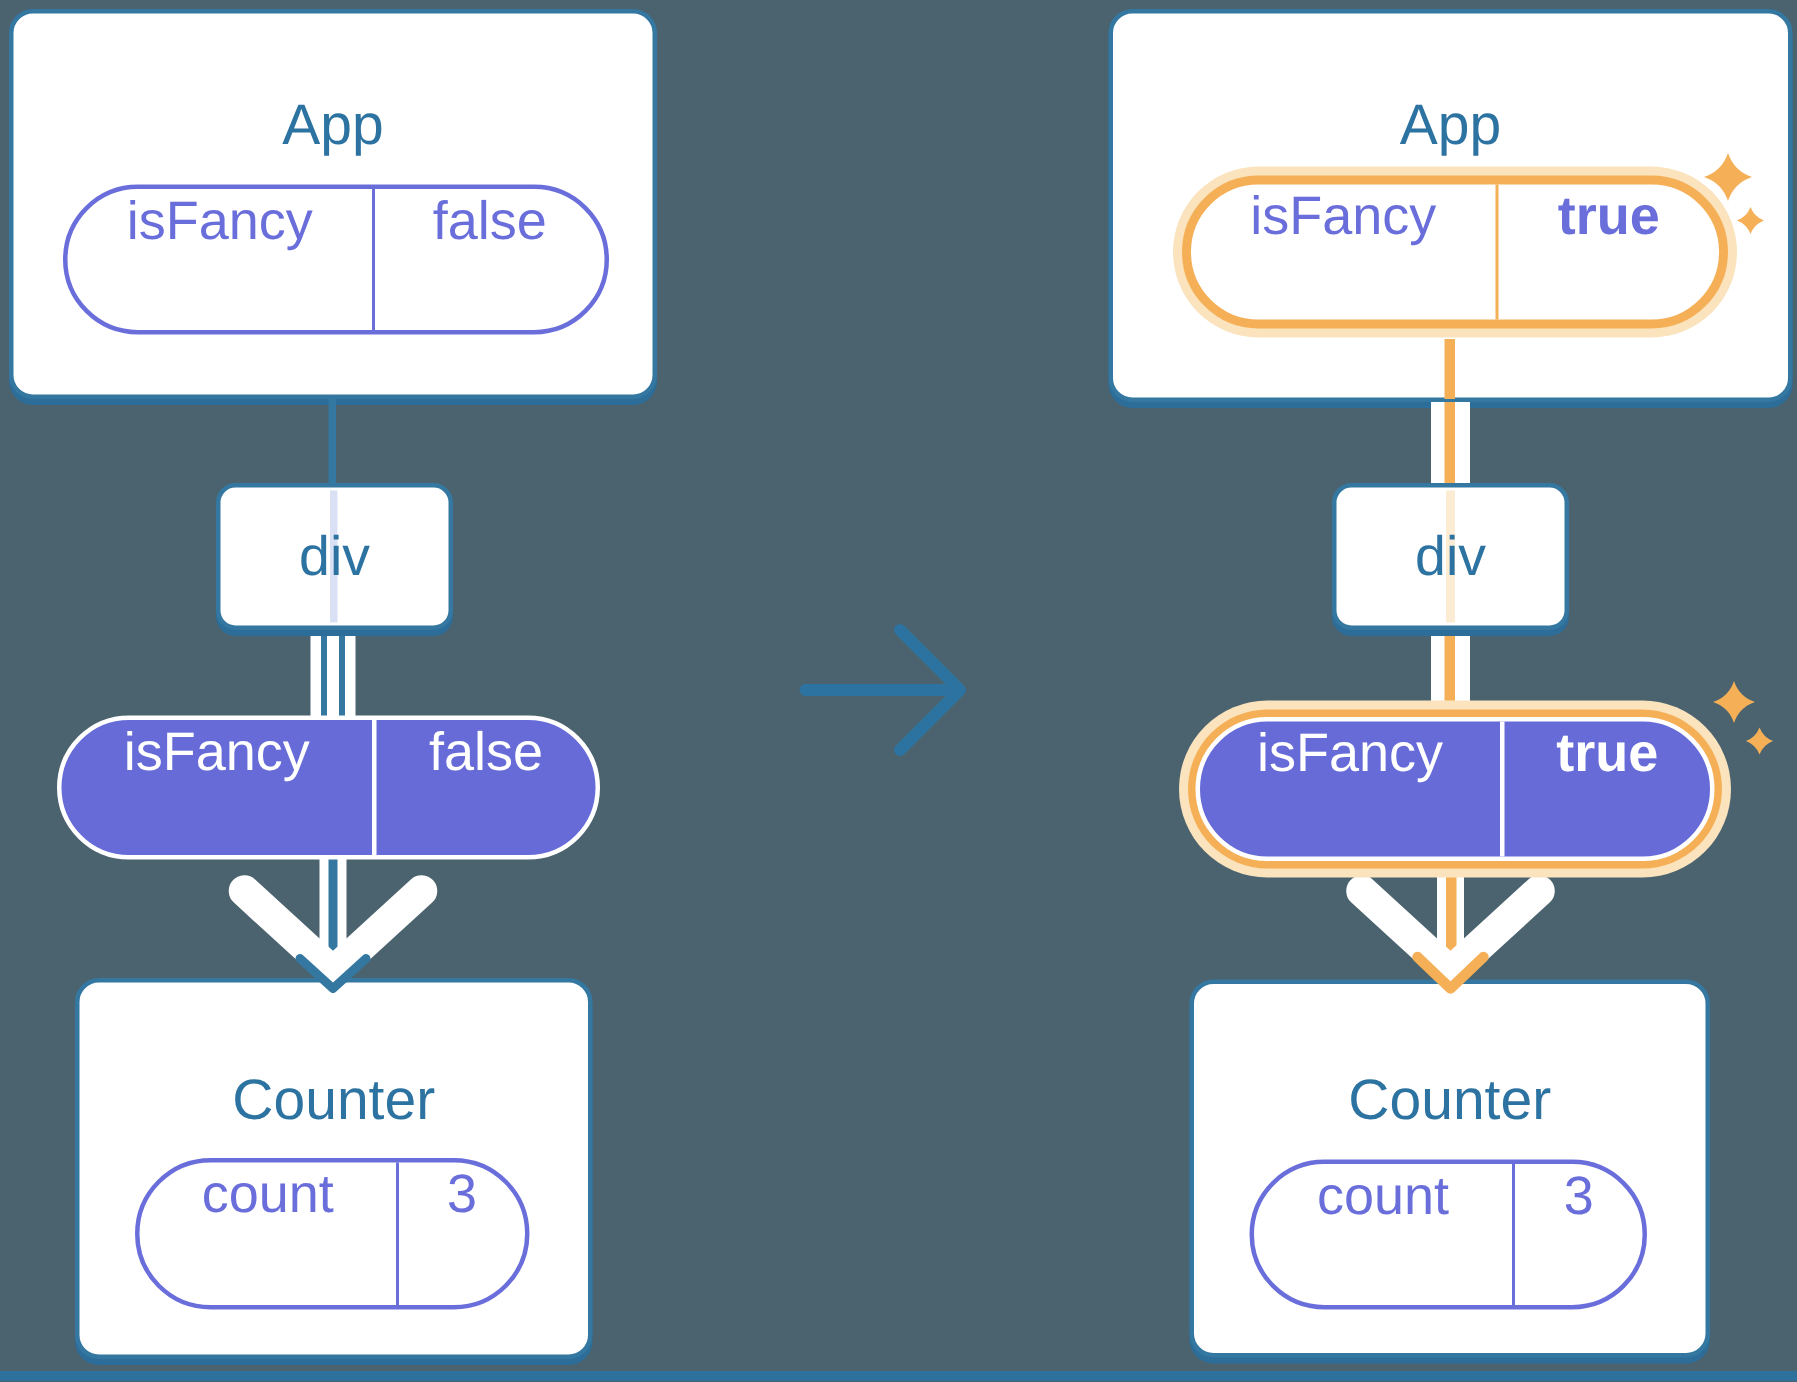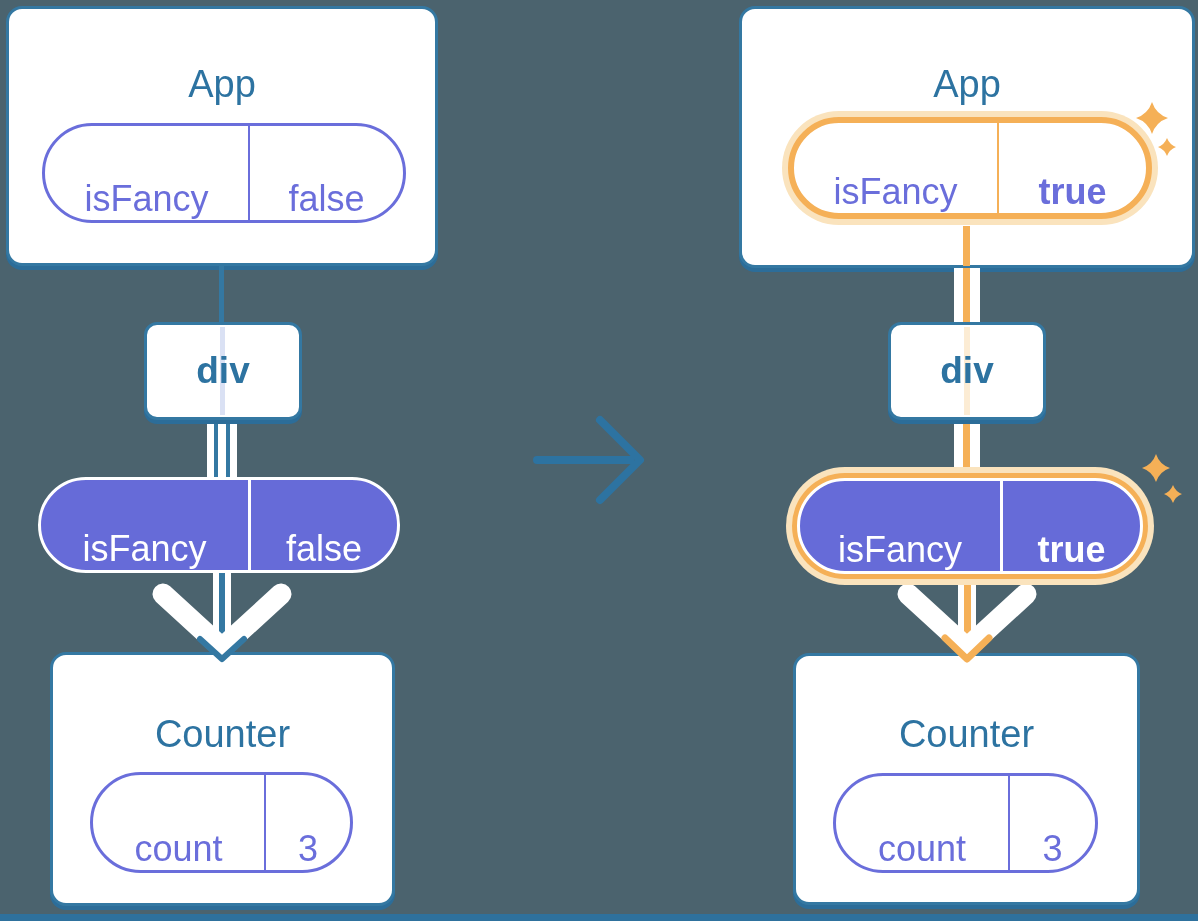--- a/index.html
+++ b/index.html
@@ -11,30 +11,30 @@
   .card{
     position:absolute;background:#fff;border:3px solid #3478a2;
     border-radius:16px;box-shadow:0 4px 0 #2c6d99;box-sizing:border-box;
   }
   .node{
     position:absolute;background:#fff;border:3px solid #3478a2;
     border-radius:13px;box-shadow:0 4px 0 #2c6d99;box-sizing:border-box;
     display:flex;align-items:center;justify-content:center;
   }
   .node-strip{position:absolute;top:2px;bottom:2px;}
-  .node-label{position:relative;color:#2d73a1;font-size:37px;font-weight:700;}
+  .node-label{position:relative;color:#2d73a1;font-size:37px;font-weight:400;}
   .title{
     position:absolute;text-align:center;color:#2d73a1;
     font-size:38px;font-weight:500;line-height:44px;margin-top:12px;
   }
   .pill{
     position:absolute;display:flex;align-items:stretch;box-sizing:border-box;
     border-radius:60px;font-size:36px;
   }
-  .pill .cell{display:flex;align-items:flex-end;justify-content:center;}
+  .pill .cell{display:flex;align-items:flex-start;justify-content:center;}
   .pill-white{background:#fff;border:3px solid #6a6edb;color:#6a6edb;}
   .pill-white .cell + .cell{border-left:2px solid #6a6edb;}
   .pill-purple{background:#666bd8;border:3px solid #fff;color:#fff;}
   .pill-purple .cell + .cell{border-left:3px solid #fff;}
   .pill-glow-white{
     background:#fff;border:6px solid #f5b057;color:#6a6edb;
     box-shadow:0 0 0 6px #fae3bd;
   }
   .pill-glow-white .cell + .cell{border-left:2px solid #f5b057;}
   .pill-glow-purple{

